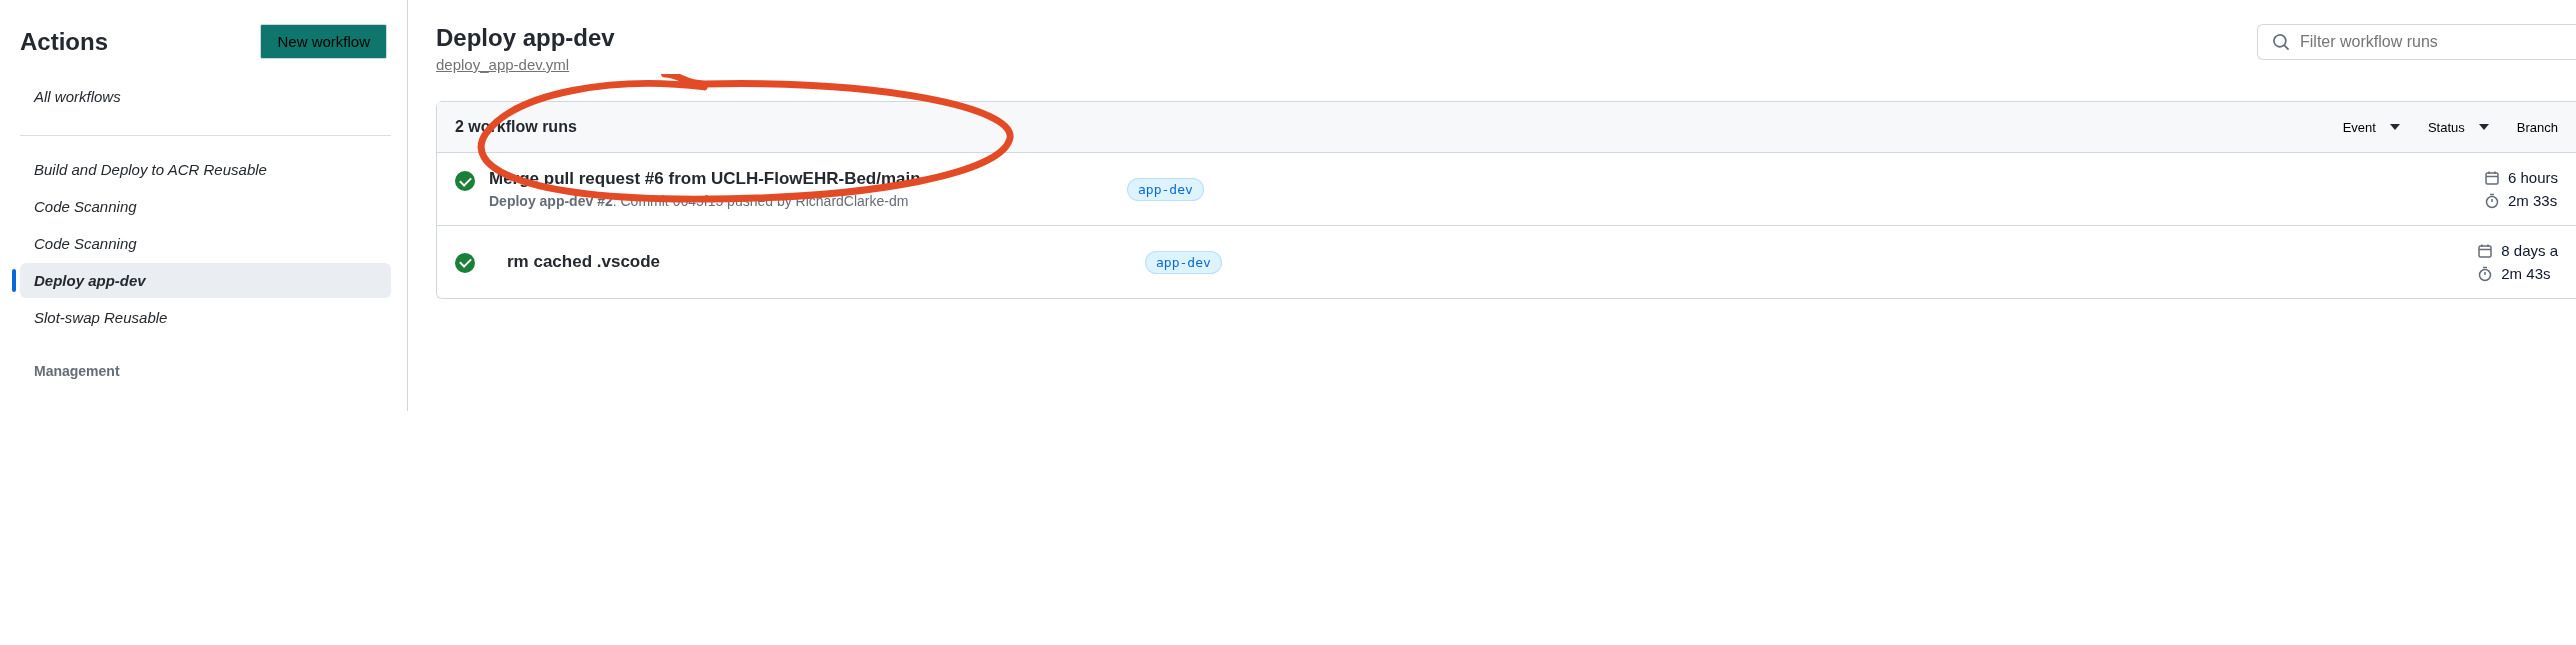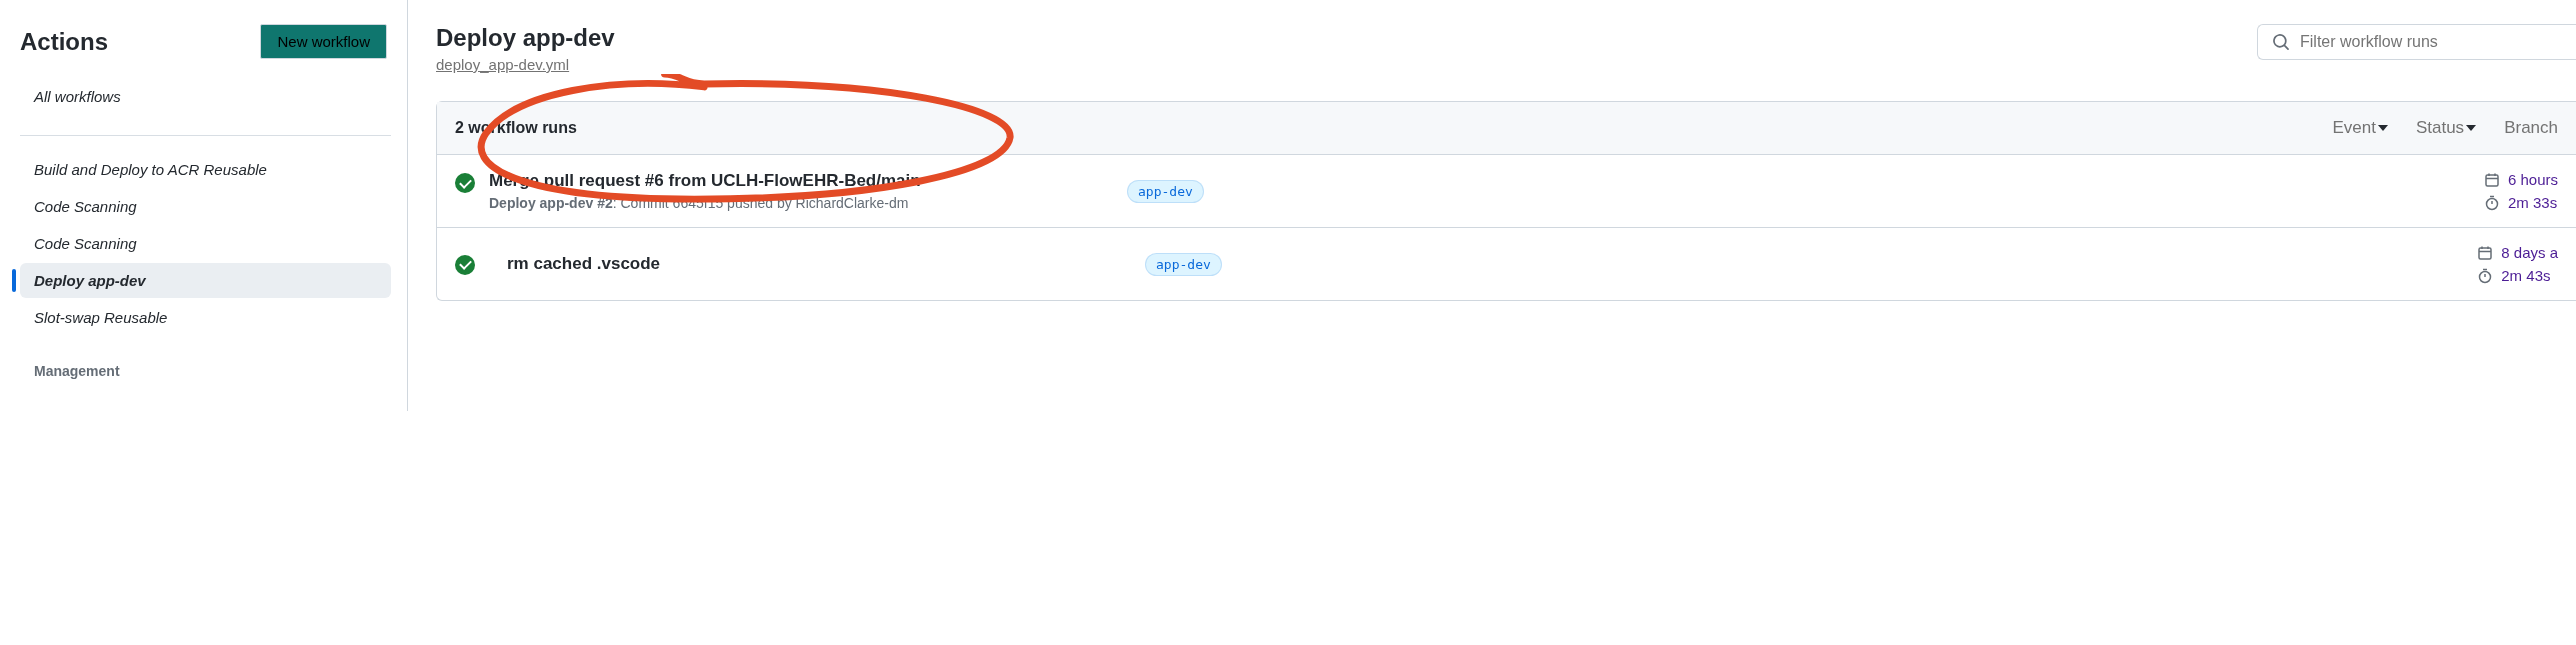--- a/index.html
+++ b/index.html
@@ -16,34 +16,34 @@
     .sidebar-gap { height: 18px; border-bottom: 1px solid #d8dee4; margin: 4px 0 16px 0; }
     .sidebar-section-label { color: #656d76; font-size: 14px; font-weight: 600; padding: 8px 14px; }
     .main { flex: 1; padding: 24px 0 24px 28px; overflow: hidden; }
     .main-header { display: flex; justify-content: space-between; align-items: flex-start; padding-right: 0; }
     .page-title { font-size: 24px; font-weight: 600; margin-bottom: 4px; }
     .file-link { color: #737373; font-size: 15px; }
     .filter-box { display: flex; align-items: flex-end; gap: 10px; border: 1px solid #d0d7de; border-radius: 6px 0 0 6px; border-right: none; padding: 8px 14px; font-size: 16px; color: #656d76; width: 319px; }
     .runs-container { border: 1px solid #d0d7de; border-right: none; border-radius: 6px 0 0 6px; margin-top: 28px; position: relative; overflow: visible; }
     .runs-header { display: flex; align-items: center; background: #f6f8fa; padding: 16px 18px; border-bottom: 1px solid #d0d7de; }
     .runs-count { font-weight: 600; font-size: 16px; flex: 1; }
-    .filter-dd { display: flex; align-items: center; gap: 2px; font-size: 17px; color: #737373; padding: 0 14px; cursor: pointer; }
+    .filter-dd { display: flex; align-items: center; gap: 14px; font-size: 13px; color: #000000; padding: 0 14px; cursor: pointer; }
     .run-row { display: flex; align-items: center; padding: 16px 18px; border-bottom: 1px solid #d0d7de; gap: 16px; }
     .run-row:last-child { border-bottom: none; }
     .status-icon { width: 20px; height: 20px; background: #1a7f37; border-radius: 50%; display: flex; align-items: center; justify-content: center; position: relative; flex-shrink: 0; margin-top: 2px; }
     .status-icon::after { content: ""; width: 9px; height: 5px; border-left: 2.3px solid #fff; border-bottom: 2.3px solid #fff; transform: rotate(-45deg); margin-top: -2px; }
     .run-main { flex: 1; display: flex; align-items: flex-start; }
     .run-body { flex: 1; }
     .run-text { flex: 0 0 638px; }
     .run-title { font-size: 17px; font-weight: 600; }
     .run-sub { color: #656d76; font-size: 14px; margin-top: 4px; }
     .run-sub .strong { font-weight: 600; }
     .branch-col { display: flex; align-items: flex-end; }
     .branch-label { background: #ddf4ff; color: #0969da; font-family: ui-monospace, SFMono-Regular, Menlo, monospace; font-size: 13px; padding: 3px 10px; border-radius: 995px; border: 1px solid rgba(9,105,218,0.15); }
-    .meta-col { color: #4c1d95; font-size: 15px; display: flex; flex-direction: column; gap: 6px; }
+    .meta-col { color: #0f172a; font-size: 15px; display: flex; flex-direction: column; gap: 6px; }
     .meta-line { display: flex; align-items: center; gap: 8px; white-space: nowrap; }
     .annotation { position: absolute; left: 18px; top: -28px; pointer-events: none; }
     .filter-input { border: none; outline: none; font-size: 16px; font-family: inherit; flex: 1; background: transparent; color: #24292f; }
     svg { display: block; }
   </style>
 </head>
 <body>
 
 <div class="layout">
   <aside class="sidebar">

